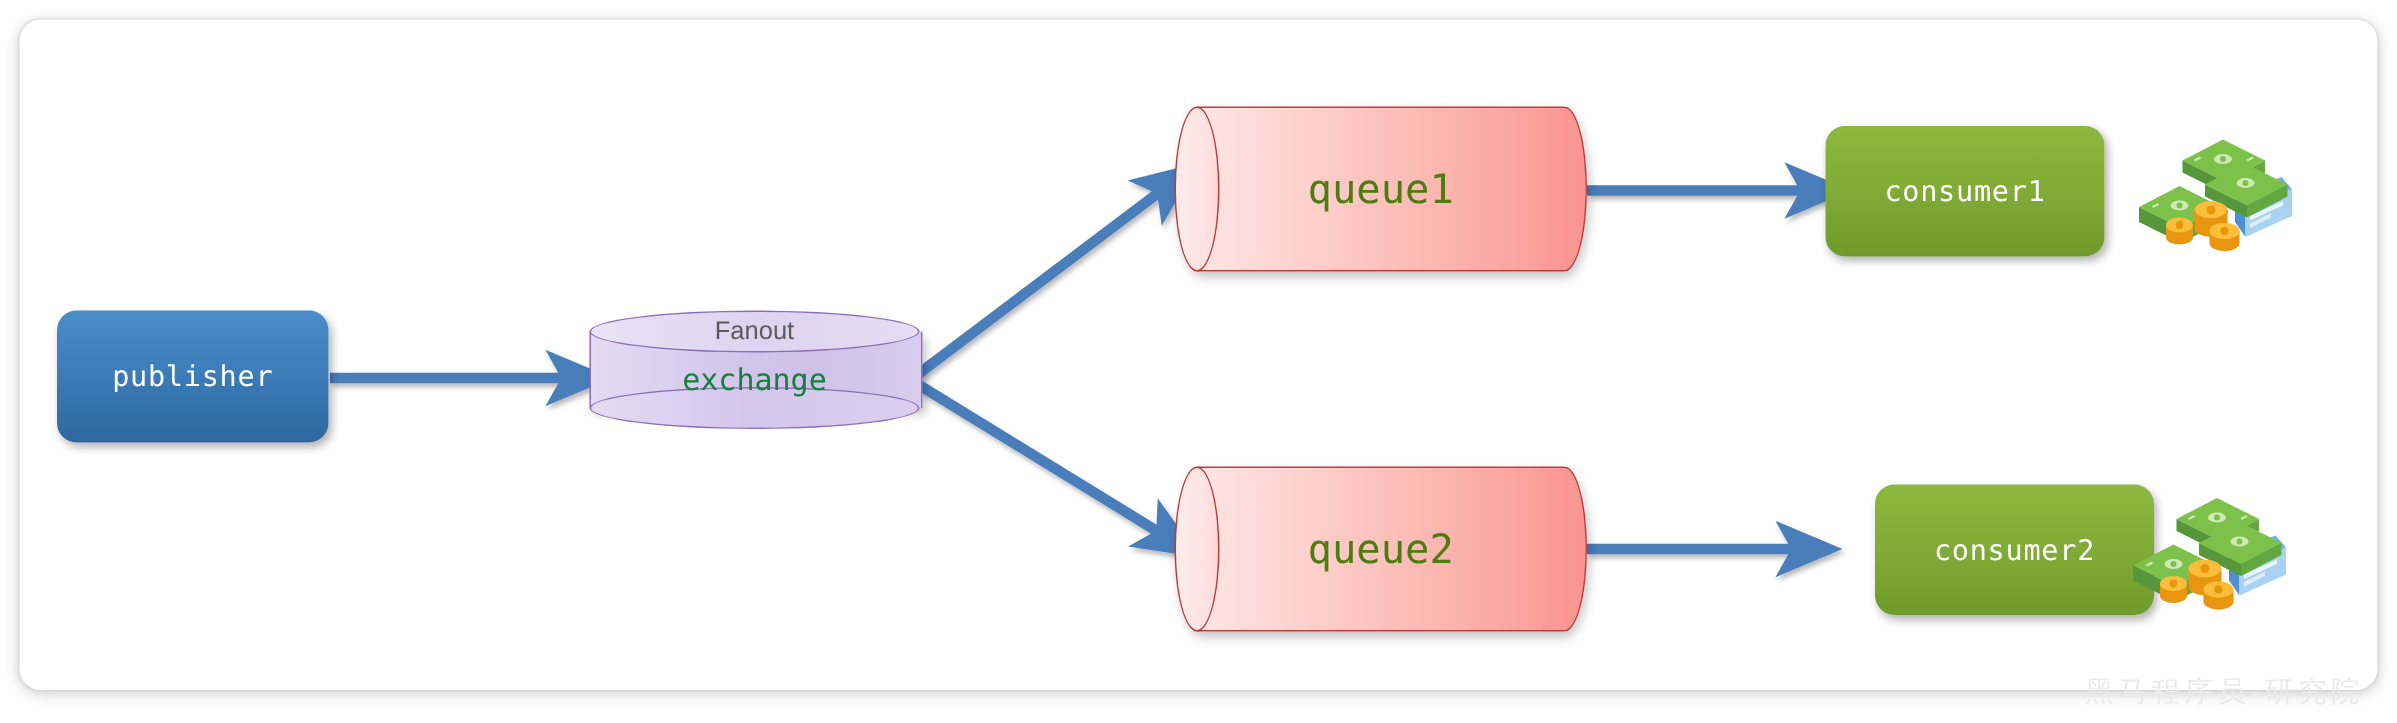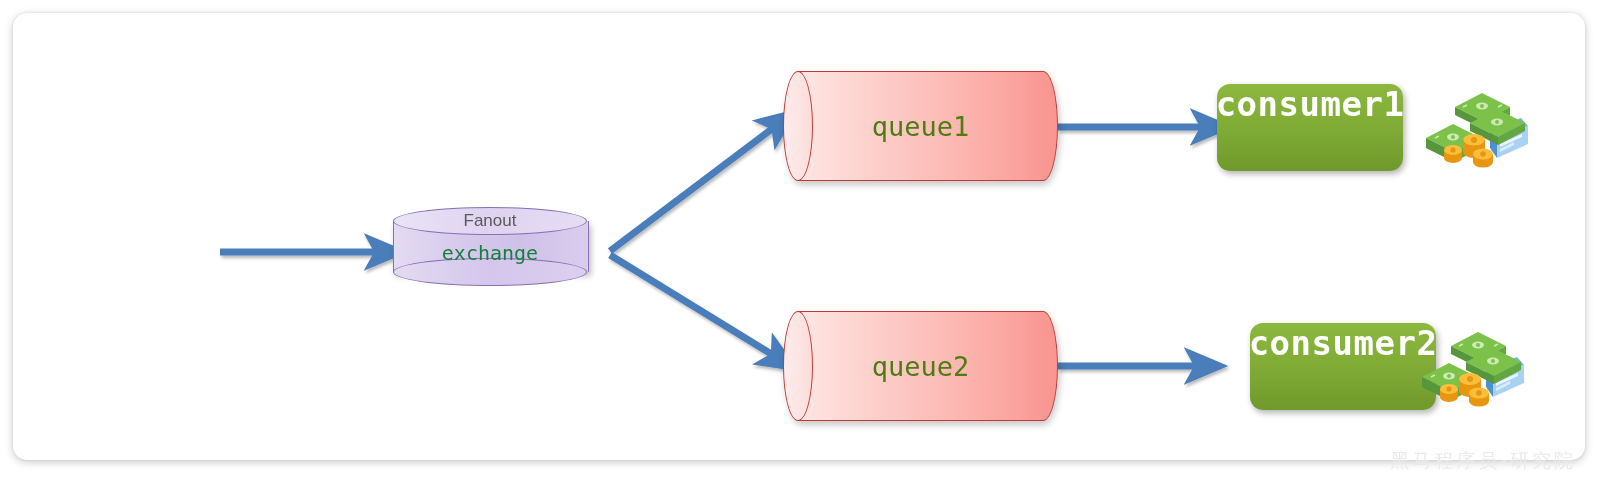--- a/index.html
+++ b/index.html
@@ -24,28 +24,27 @@
     box-shadow:0 2px 9px rgba(0,0,0,.22), 0 0 2px rgba(0,0,0,.10);
   }
   
   .mono{
     font-family:"DejaVu Sans Mono","Liberation Mono",monospace;
   }
 
   
   .box{
     position:absolute;
-    display:flex;align-items:flex-start;justify-content:center;
+    display:flex;align-items:center;justify-content:center;
     border-radius:13px;
     color:#ffffff;
-    font-size:34px;
+    font-size:19px;
     letter-spacing:.5px;
     box-shadow:2px 3px 6px rgba(0,0,0,.30);
     user-select:none;
-    font-weight:bold;
   }
   .box-blue{
     background:linear-gradient(to bottom,#4a8dc8 0%,#3d7db9 45%,#2e679f 100%);
   }
   .box-green{
     background:linear-gradient(to bottom,#8cb83f 0%,#81ad37 45%,#6f9a2c 100%);
   }
 
   
   .cyl-v{
@@ -174,22 +173,25 @@
 
     <g filter="url(#softshadow)" stroke="#4a7ebb" fill="none" stroke-width="7" marker-end="url(#ah)">
       <line x1="220" y1="252" x2="386" y2="252"></line>
       <line x1="610" y1="251" x2="781" y2="122"></line>
       <line x1="610" y1="255" x2="781" y2="360"></line>
       <line x1="1058" y1="127" x2="1212" y2="127"></line>
       <line x1="1058" y1="366" x2="1206" y2="366"></line>
     </g>
   </svg>
 
-
-  <div class="cyl-v" style="left:393px;top:207px;width:194px;height:79px;">
+  <div class="box box-blue mono" style="left:38px;top:207px;width:181px;height:88px;">
+    <span>publisher</span>
+  </div>
+
+  <div class="cyl-v" style="left:393px;top:207px;width:220px;height:79px;">
     <div class="body"></div>
     <div class="bottom"></div>
     <div class="top"></div>
     <div class="cap-label">Fanout</div>
     <div class="main-label mono">exchange</div>
   </div>
 
   <div class="cyl-h" style="left:783px;top:71px;width:275px;height:110px;">
     <div class="shadowwrap"></div>
     <div class="body"></div>

